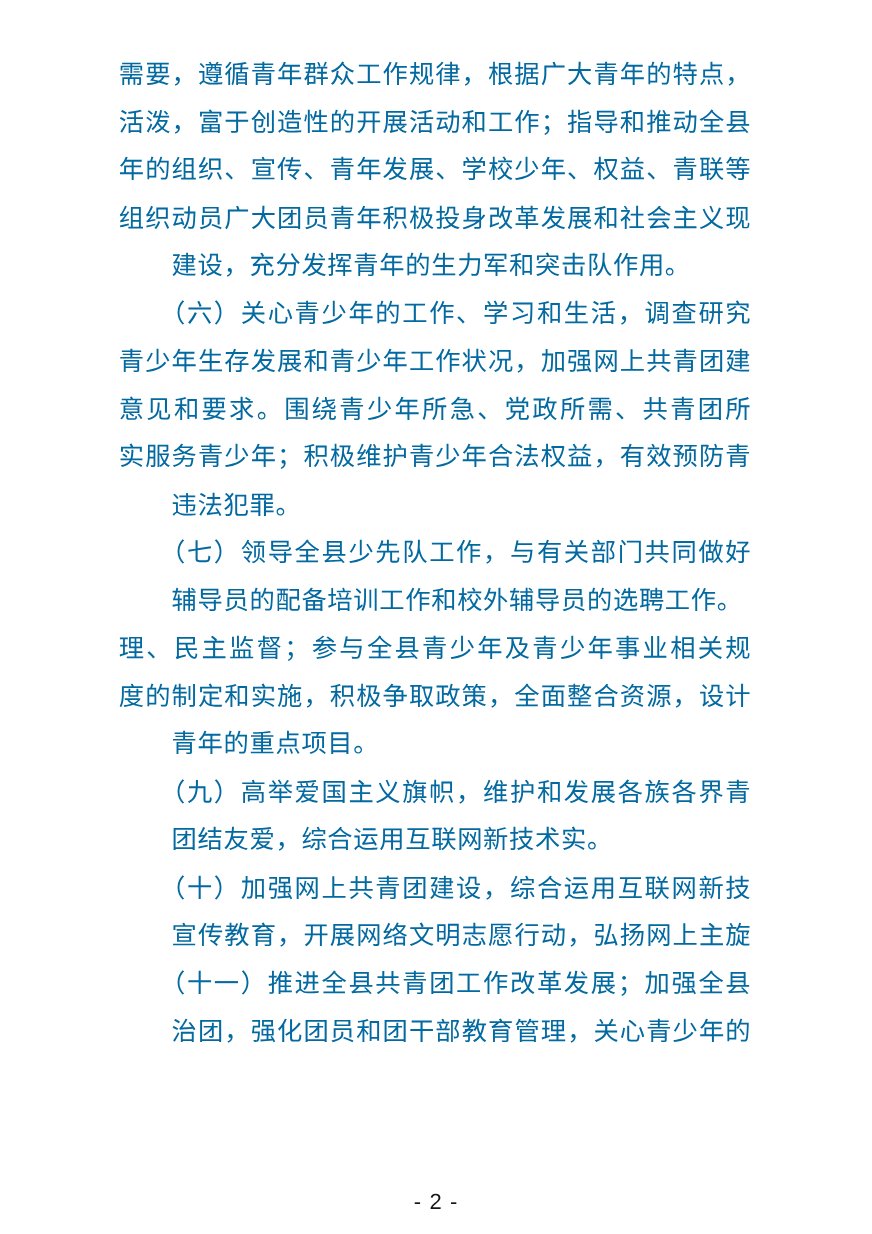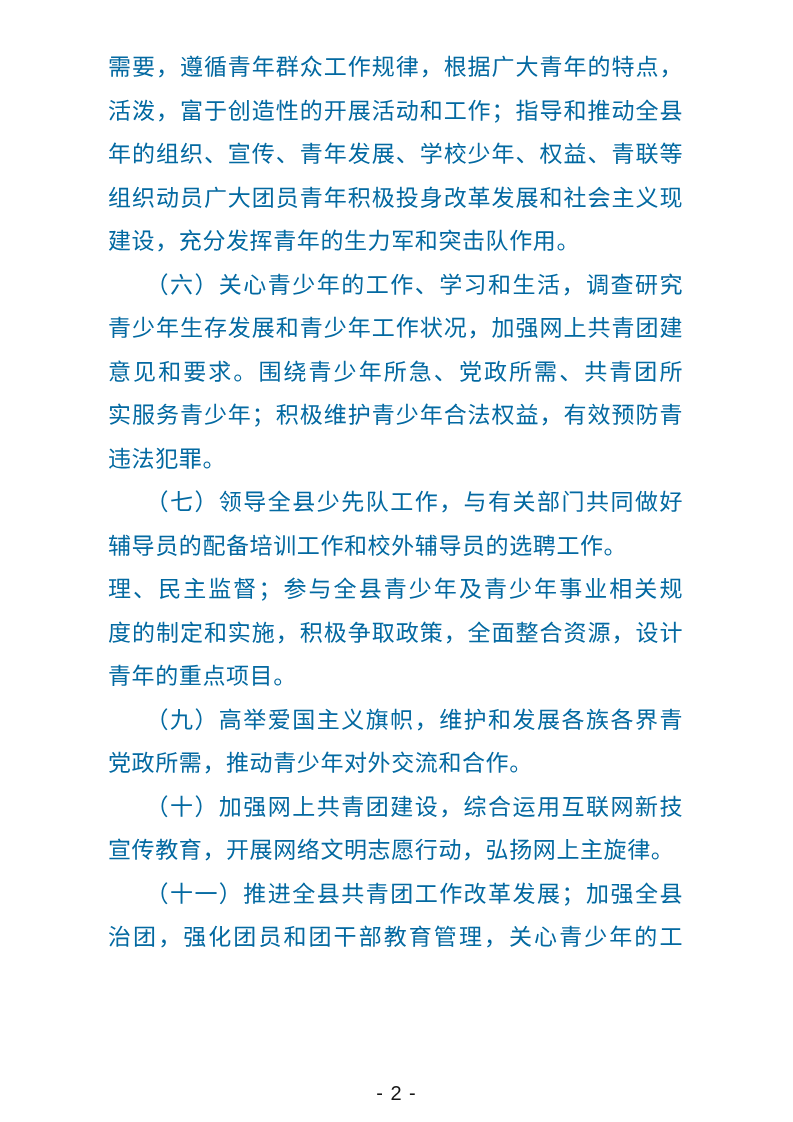--- a/index.html
+++ b/index.html
@@ -34,20 +34,21 @@
   .line {
     height: 43.5px;
     line-height: 43.5px;
     white-space: pre-wrap;
     text-align: justify;
     text-align-last: justify;
     overflow: hidden;
   }
   .line.para-end {
     text-align-last: left;
+    margin-left: 48px;
   }
   .page-footer {
     position: absolute;
     left: 0;
     top: 1082px;
     width: 100%;
     text-align: center;
   }
   .page-number {
     font-family: "Liberation Sans", "DejaVu Sans", sans-serif;
@@ -70,21 +71,21 @@
       <div class="line">青少年生存发展和青少年工作状况，加强网上共青团建设</div>
       <div class="line">意见和要求。围绕青少年所急、党政所需、共青团所能，切</div>
       <div class="line">实服务青少年；积极维护青少年合法权益，有效预防青少年</div>
       <div class="line para-end">违法犯罪。</div>
       <div class="line">　　（七）领导全县少先队工作，与有关部门共同做好大队</div>
       <div class="line para-end">辅导员的配备培训工作和校外辅导员的选聘工作。</div>
       <div class="line">理、民主监督；参与全县青少年及青少年事业相关规划、制</div>
       <div class="line">度的制定和实施，积极争取政策，全面整合资源，设计服务</div>
       <div class="line para-end">青年的重点项目。</div>
       <div class="line">　　（九）高举爱国主义旗帜，维护和发展各族各界青年的</div>
-      <div class="line para-end">党政所需，推动青少年对外交流和合作。</div>
+      <div class="line para-end">团结友爱，综合运用互联网新技术实。</div>
       <div class="line">　　（十）加强网上共青团建设，综合运用互联网新技术实</div>
       <div class="line para-end">宣传教育，开展网络文明志愿行动，弘扬网上主旋律。</div>
       <div class="line">　　（十一）推进全县共青团工作改革发展；加强全县团干</div>
       <div class="line para-end">治团，强化团员和团干部教育管理，关心青少年的工作。</div>
     </section>
   <footer class="page-footer">
     <span class="page-number">- 2 -</span>
   </footer>
 </main>
 

